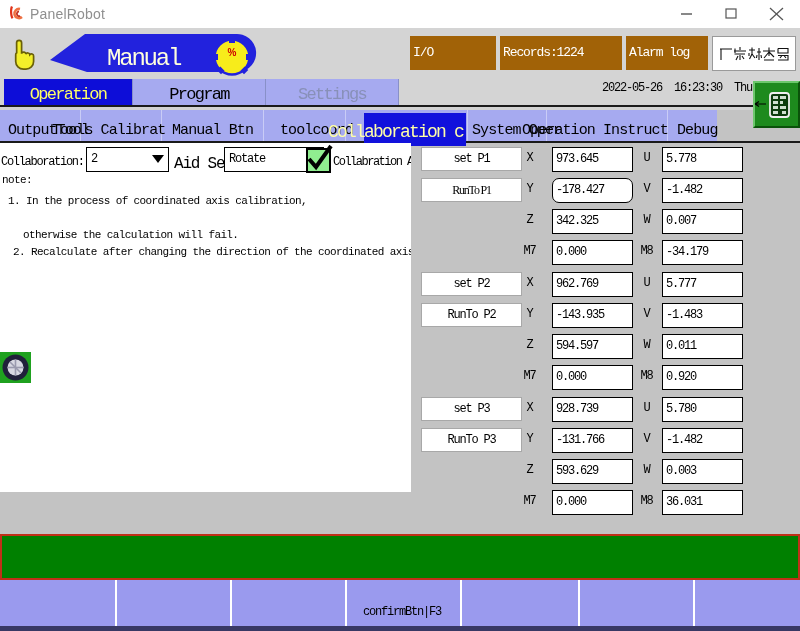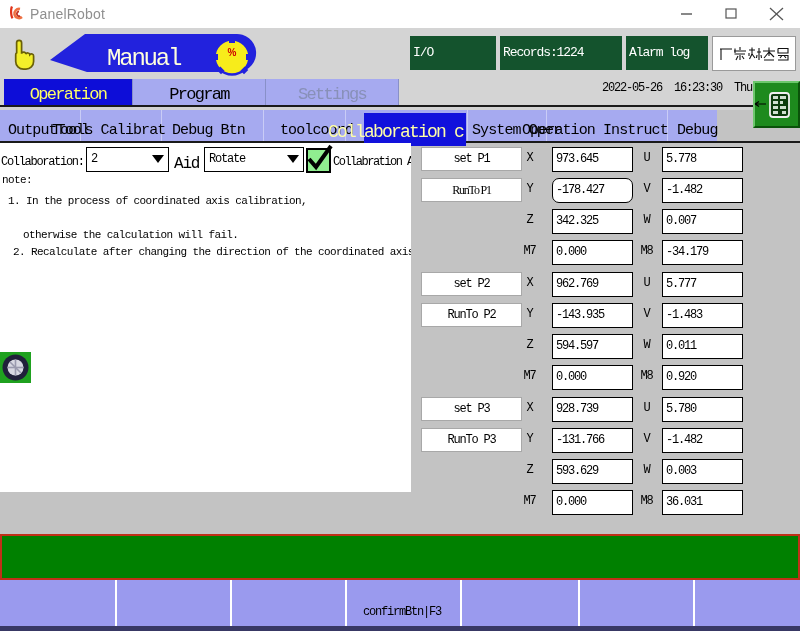--- a/index.html
+++ b/index.html
@@ -4,21 +4,21 @@
 * { margin:0; padding:0; box-sizing:border-box; }
 html,body { width:800px; height:631px; overflow:hidden; }
 body { position:relative; background:#c3c3c3; font-family:"Liberation Mono", monospace; }
 .abs { position:absolute; }
 
 #titlebar { left:0; top:0; width:800px; height:28px; background:#ffffff; }
 #apptitle { left:30px; top:6px; font-family:"Liberation Sans",sans-serif; font-size:14px; color:#8f8f8f; letter-spacing:0.2px; }
 
 #manualbar { left:0; top:28px; width:800px; height:51px; background:#d4d4d4; }
 #manualtxt { left:107px; top:45px; font-size:24px; letter-spacing:-2.2px; color:#ffffdd; }
-.gbtn { position:absolute; top:36px; height:34px; background:#14532d; color:#ffffff; font-size:13px; letter-spacing:-1.1px; line-height:33px; padding-left:3px; }
+.gbtn { position:absolute; top:36px; height:34px; background:#a16207; color:#ffffff; font-size:13px; letter-spacing:-1.1px; line-height:33px; padding-left:3px; }
 #whitebtn { left:712px; top:36px; width:84px; height:35px; background:#ffffff; border:1px solid #9a9a9a; }
 
 #tabrow { left:0; top:79px; width:800px; height:26px; background:#d4d4d4; }
 .mtab { position:absolute; top:0; height:26px; font-size:17px; letter-spacing:-1.7px; text-align:center; line-height:31px; }
 #tab1 { left:4px; width:128px; background:#0d0dd8; color:#ffff66; }
 #tab2 { left:132px; width:133px; background:#a6aaf0; color:#000000; border-left:1px solid #8890c8; }
 #tab3 { left:265px; width:134px; background:#a6aaf0; color:#8890b8; border-left:1px solid #8890c8; border-right:1px solid #8890c8; }
 #datetime { left:602px; top:81px; font-size:12px; letter-spacing:-1.2px; color:#000; white-space:pre; }
 #blackline1 { left:0; top:105px; width:753px; height:2px; background:#1a1a1a; }
 
@@ -107,21 +107,21 @@
 <div class="abs" id="subtabrow"></div>
 <div class="vsep" style="left:80px;"></div>
 <div class="vsep" style="left:161px;"></div>
 <div class="vsep" style="left:263px;"></div>
 <div class="vsep" style="left:345px;"></div>
 <div class="vsep" style="left:467px;"></div>
 <div class="vsep" style="left:546px;"></div>
 <div class="vsep" style="left:667px;"></div>
 <div class="stl" style="left:8px;">OutputTool</div>
 <div class="stl" style="left:52px;">Tools Calibrat</div>
-<div class="stl" style="left:172px;">Debug Btn</div>
+<div class="stl" style="left:172px;">Manual Btn</div>
 <div class="stl" style="left:280px;">toolcoord</div>
 <div class="stl" style="left:472px;">System Oper</div>
 <div class="stl" style="left:522px;">Operation Instruct</div>
 <div class="stl" style="left:677px;">Debug</div>
 <div class="abs" id="blackline2"></div>
 <div class="abs" id="bluetab"></div>
 <div class="abs" id="bluetablbl">Collaboration c</div>
 <div class="abs" id="kbicon"></div>
 <svg class="abs" style="left:753px;top:81px;" width="47" height="47" viewBox="0 0 47 47">
   <path d="M2,23 L13,23 M2,23 L6,20.5 M2,23 L6,25.5" stroke="#000" stroke-width="1.2" fill="none"></path>
@@ -151,21 +151,21 @@
     <circle cx="15.5" cy="15.5" r="13" fill="#20203a"></circle>
     <circle cx="15.5" cy="15.5" r="8" fill="#d8d8e2"></circle>
     <g stroke="#9a9aae" stroke-width="1.6">
       <line x1="15.5" y1="7.5" x2="15.5" y2="23.5"></line>
       <line x1="7.5" y1="15.5" x2="23.5" y2="15.5"></line>
       <line x1="10" y1="10" x2="21" y2="21"></line>
     </g>
   </svg>
 </div>
 <div class="dd abs" style="left:86px;top:147px;width:83px;">2<span class="dar" style="right:4px;"></span></div>
-<div class="dd abs" style="left:204px;top:147px;width:100px;">Rotate<span class="dar" style="right:4px;"></span></div>
+<div class="dd abs" style="left:224px;top:147px;width:100px;">Rotate<span class="dar" style="right:4px;"></span></div>
 <div class="abs" style="left:306px;top:148px;width:25px;height:25px;background:#90ee90;border:2px solid #000;"></div>
 <svg class="abs" style="left:304px;top:142px;" width="32" height="32" viewBox="0 0 32 32">
   <path d="M5,17 L12,25 L27,4" stroke="#000" stroke-width="4" fill="none"></path>
 </svg>
 
 <div class="btn" style="left:421px;top:147px;">set P1</div>
 <div class="btn" style="left:421px;top:178px;font-family:Liberation Serif, serif;">RunTo P1</div>
 <div class="flab" style="left:521px;top:151px;">X</div>
 <div class="inp" style="left:552px;top:147px;">973.645</div>
 <div class="flab" style="left:638px;top:151px;">U</div>

